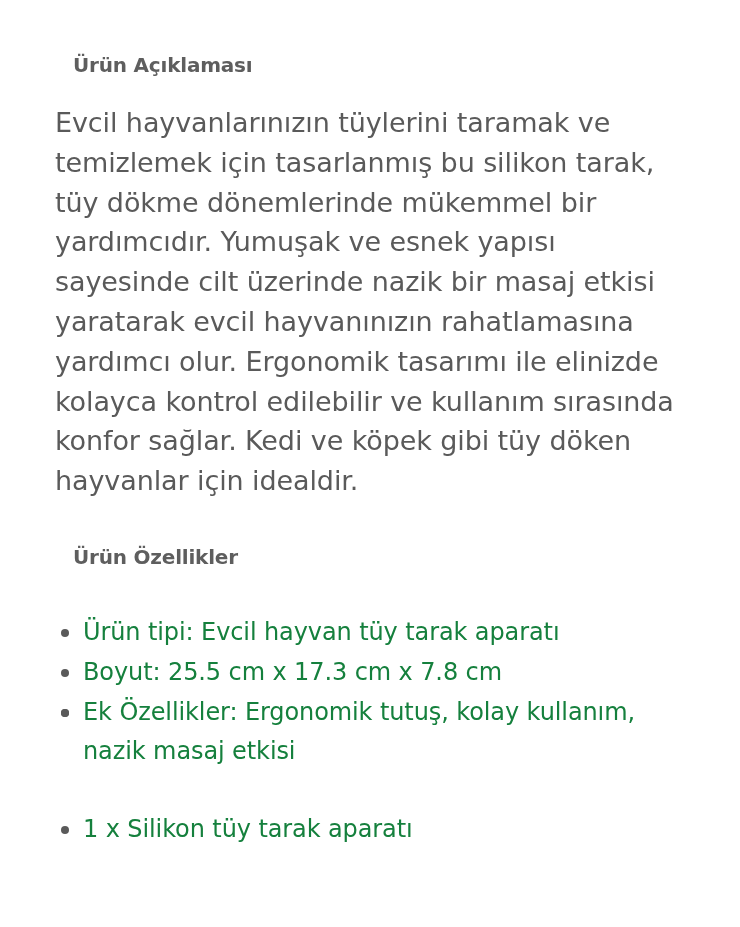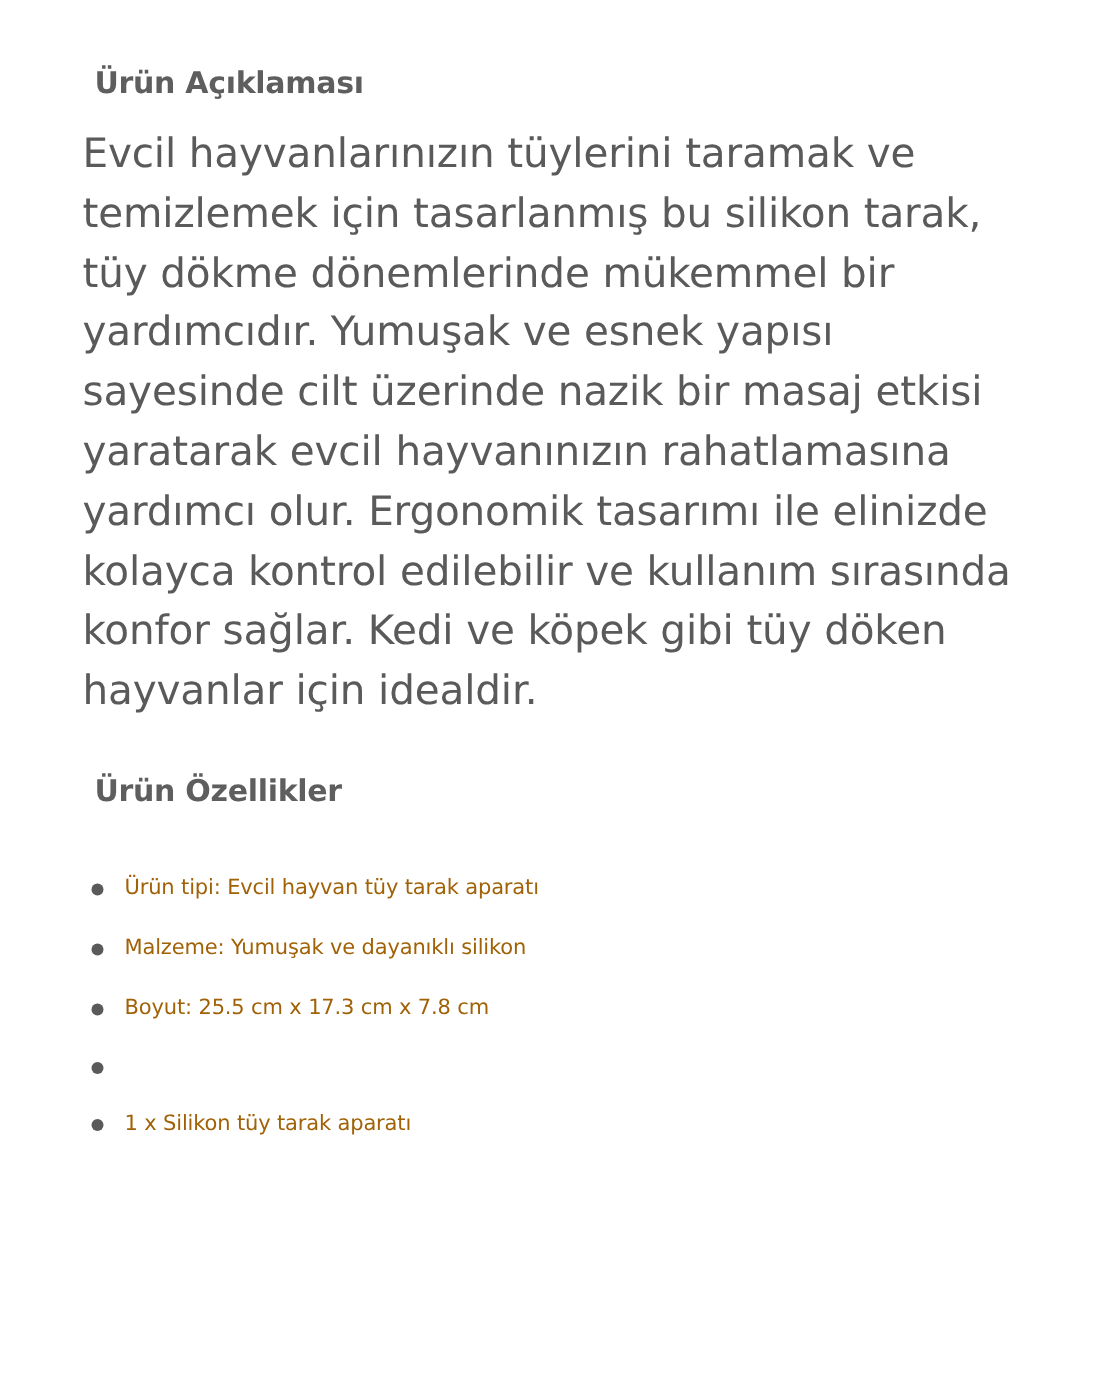--- a/index.html
+++ b/index.html
@@ -18,43 +18,43 @@
       position: absolute;
       left: 55px;
       top: 27px;
       width: 620px;
     }
     .heading {
       font-weight: bold;
       font-size: 20px;
       line-height: 40px;
       color: #5e5e5e;
-      margin: 8px;
+      margin: 18px;
       letter-spacing: -0.2px;
     }
     .para {
       font-size: 27px;
       line-height: 39.8px;
       margin: 0;
       color: #5a5a5a;
       letter-spacing: -0.1px;
     }
     .gap-after-para { height: 18px; }
     .gap-after-heading { height: 18px; }
     ul.list {
       list-style: none;
       margin: 0;
       padding: 0;
     }
     ul.list li {
       position: relative;
       padding-left: 28px;
-      font-size: 14px;
+      font-size: 24px;
       line-height: 39.8px;
-      color: #a16207;
+      color: #15803d;
       letter-spacing: -0.1px;
     }
     ul.list li .bullet {
       position: absolute;
       left: 6px;
       top: 16px;
       width: 8px;
       height: 8px;
       border-radius: 50%;
       background: #5a5a5a;
@@ -76,28 +76,28 @@
   <section>
     <h3 class="heading">Ürün Özellikler</h3>
     <div class="gap-after-heading"></div>
     <ul class="list">
       <li>
         <span class="bullet"></span>
         <span>Ürün tipi: Evcil hayvan tüy tarak aparatı</span>
       </li>
       <li>
         <span class="bullet"></span>
-        <span>Malzeme: Yumuşak ve dayanıklı silikon</span>
-      </li>
-      <li>
-        <span class="bullet"></span>
         <span>Boyut: 25.5 cm x 17.3 cm x 7.8 cm</span>
       </li>
       <li>
         <span class="bullet"></span>
+      </li>
+      <li>
+        <span class="bullet"></span>
+        <span>Ek Özellikler: Ergonomik tutuş, kolay kullanım, nazik masaj etkisi</span>
       </li>
     </ul>
   </section>
 
   <div class="gap-after-list"></div>
 
   <section>
     <div class="gap-after-heading"></div>
     <ul class="list">
       <li>

